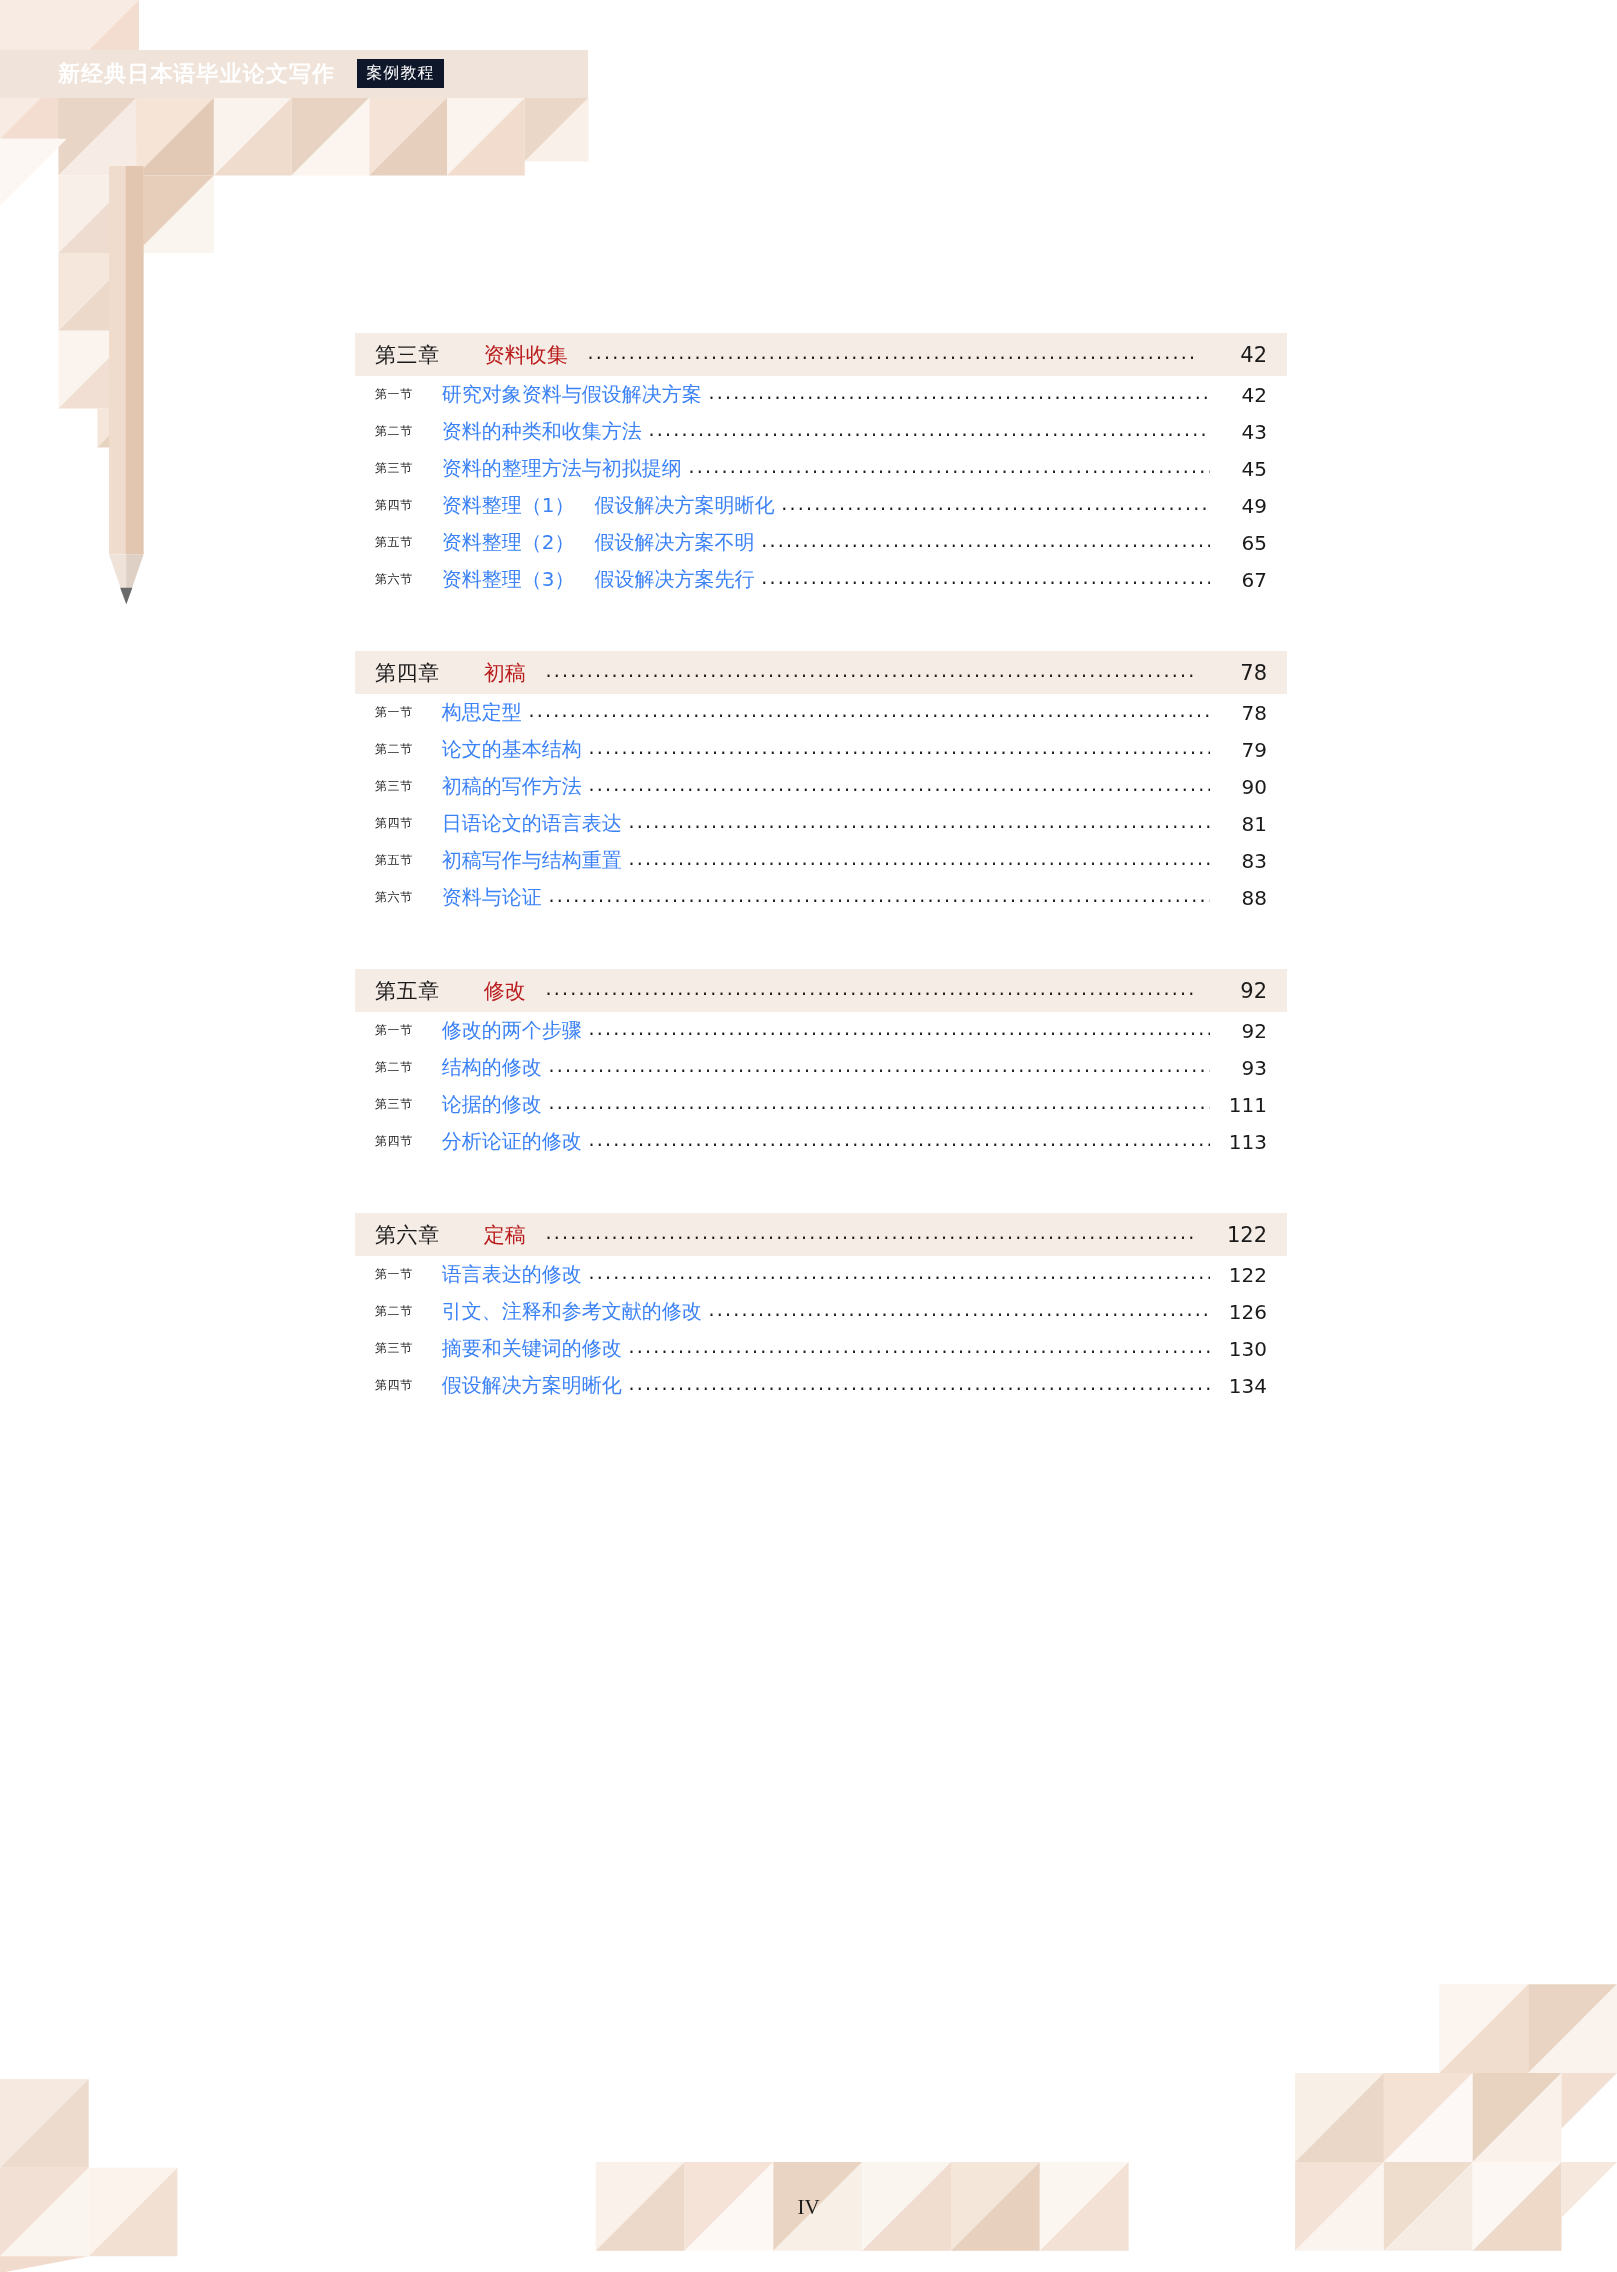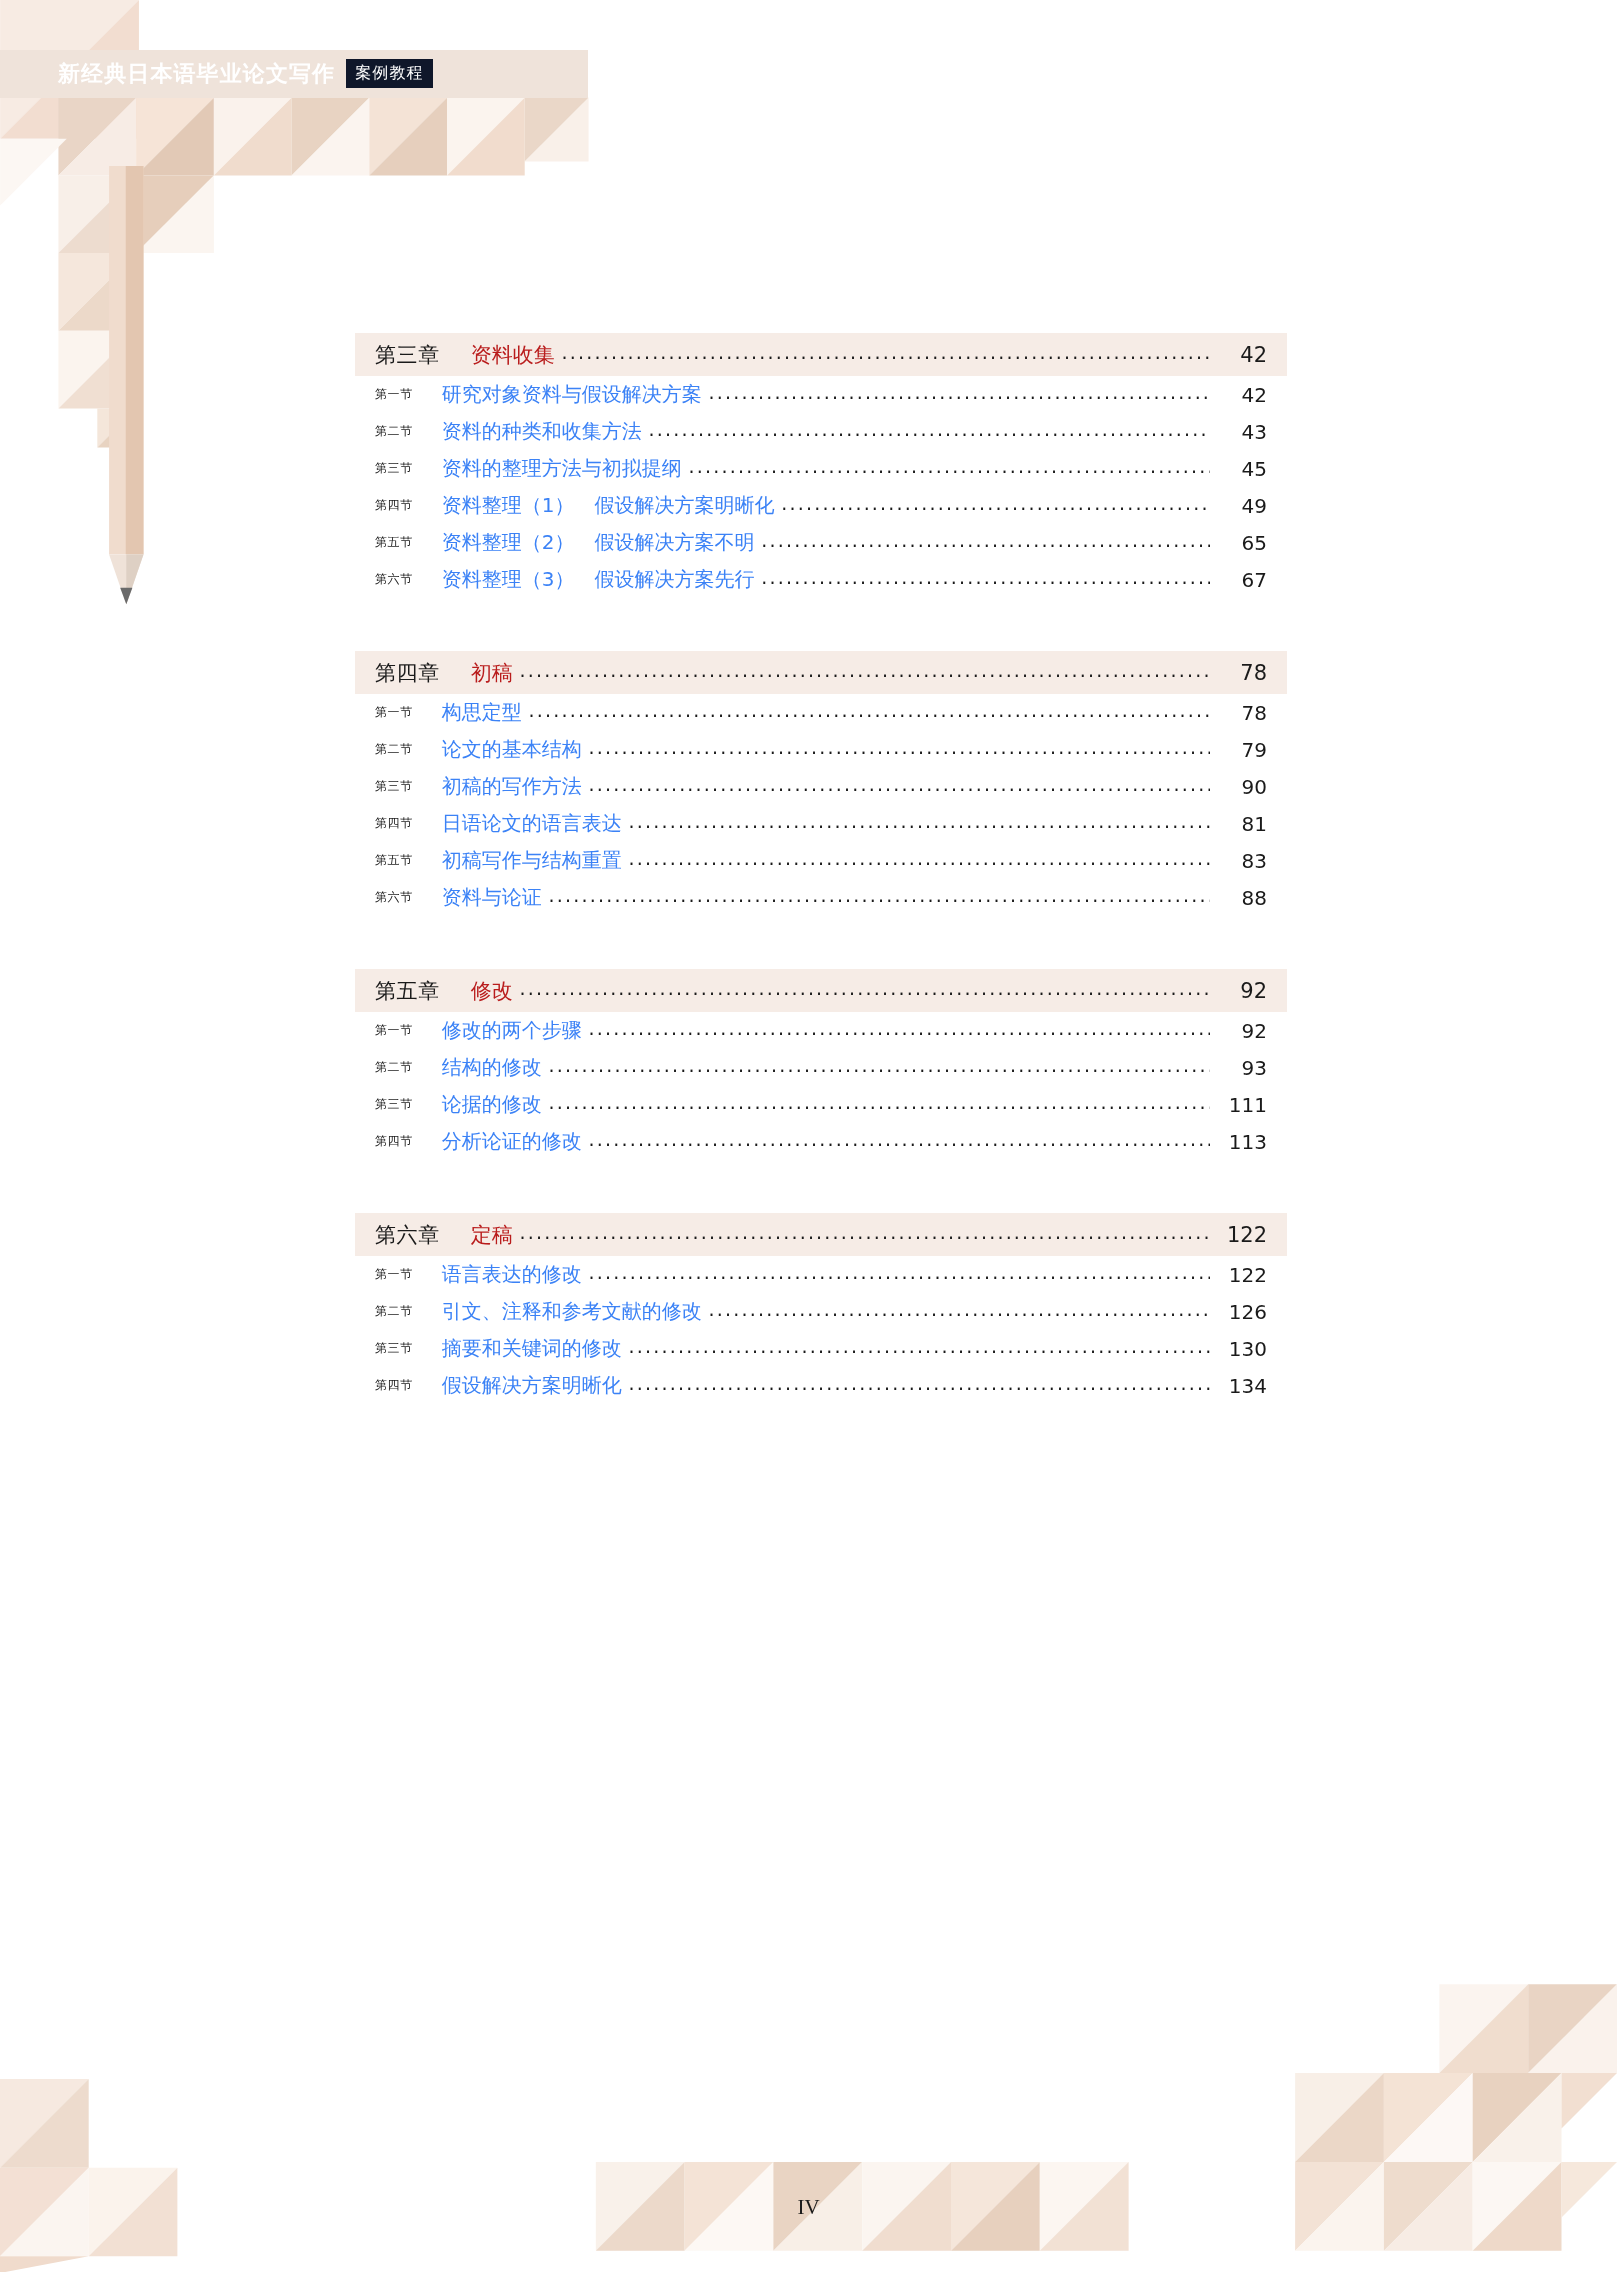--- a/index.html
+++ b/index.html
@@ -50,21 +50,21 @@
     height: 48px;
     background: #efe3da;
   }
   #header-title-wrap {
     position: absolute;
     left: 58px;
     top: 54px;
     height: 39px;
     display: flex;
     align-items: center;
-    gap: 11px;
+    gap: 22px;
   }
   #header-title {
     font-size: 22px;
     letter-spacing: 1.1px;
     color: #ffffff;
     font-weight: 700;
     font-family: "DejaVu Sans", "Liberation Sans", sans-serif;
   }
   #header-sub {
     font-size: 16px;
@@ -94,20 +94,21 @@
   .chapter-block {
     margin-bottom: 53px;
   }
   .chapter-header {
     background: #f6ece6;
     height: 43px;
     display: flex;
     align-items: center;
     padding: 0 20px;
     box-sizing: border-box;
+    gap: 13px;
   }
   .chapter-label {
     font-size: 21px;
     color: #1a1a1a;
     letter-spacing: 0.6px;
     white-space: nowrap;
     font-family: "DejaVu Sans", "Liberation Sans", sans-serif;
   }
   .chapter-title {
     font-size: 21px;

